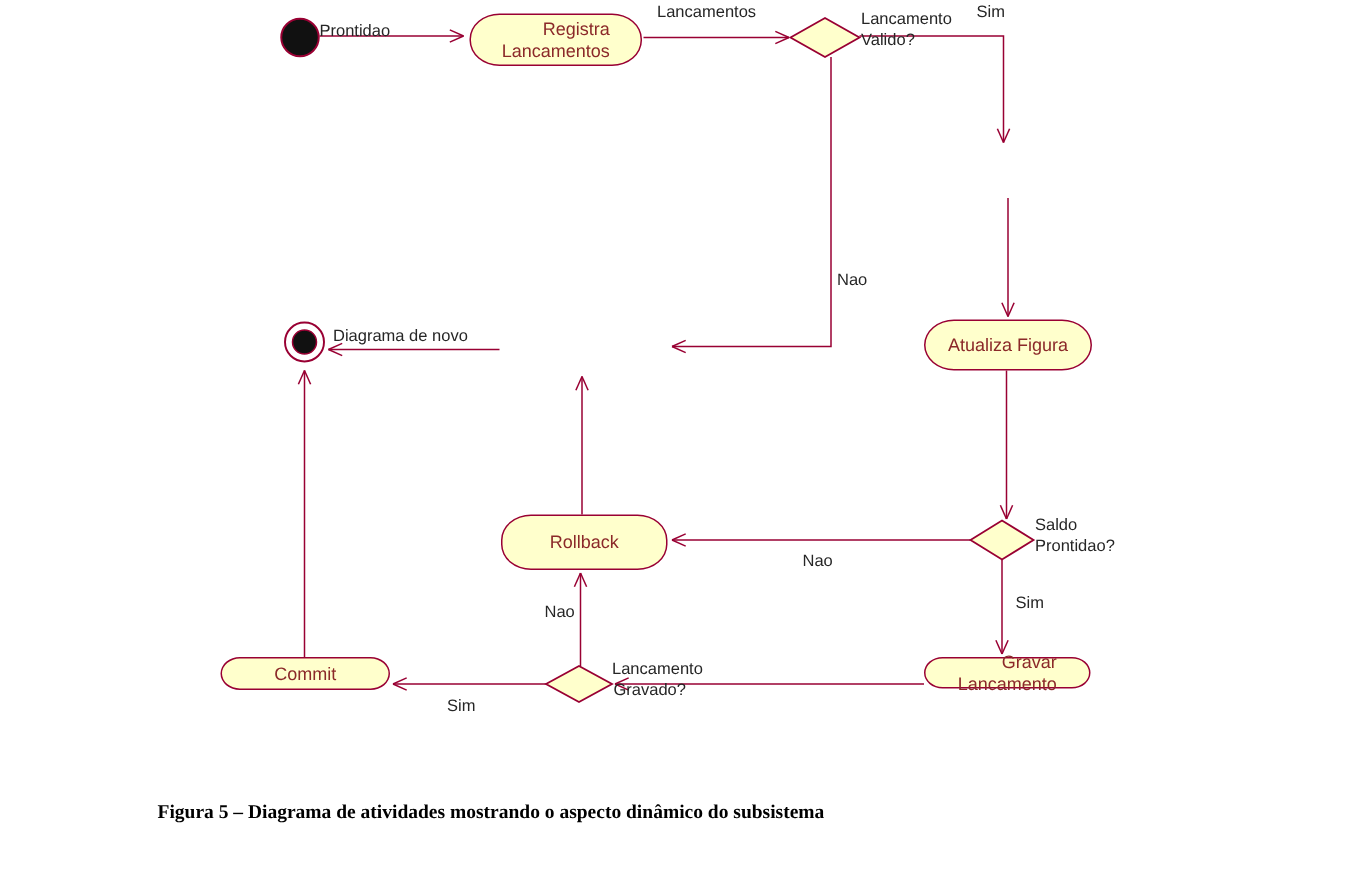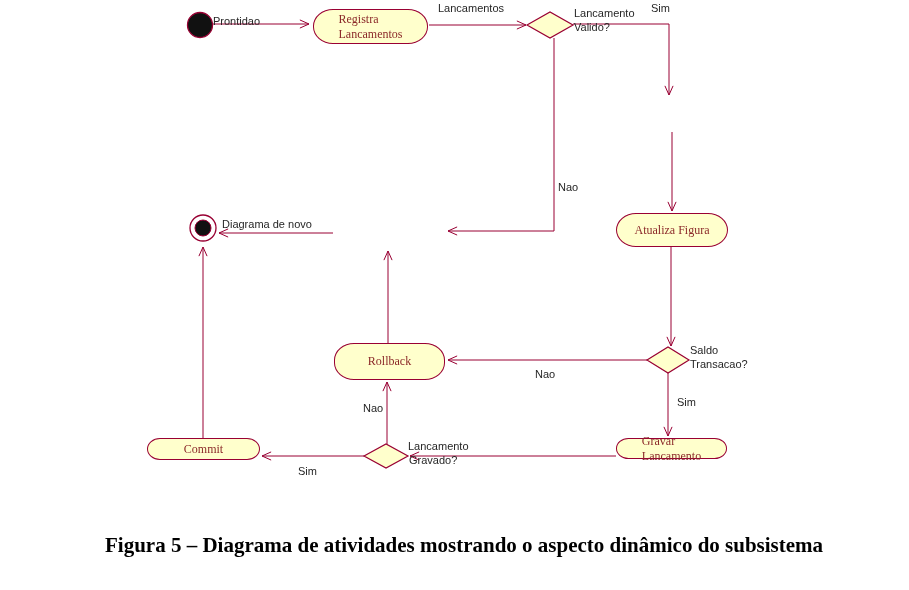--- a/index.html
+++ b/index.html
@@ -9,30 +9,30 @@
   }
   #diagram-svg{position:absolute;left:0;top:0;}
   .activity{
     position:absolute;box-sizing:border-box;
     border:1.4px solid var(--node-border);
     background:var(--node-fill);
     border-radius:20px / 17px;
     color:var(--node-text);
     font-size:12px;line-height:15px;
     display:flex;align-items:center;justify-content:center;
-    text-align:left;white-space:pre-line;font-family:Liberation Serif, serif;
+    text-align:right;white-space:pre-line;
   }
   .lbl{
     position:absolute;font-size:11px;line-height:12px;
     color:var(--label-text);white-space:nowrap;
   }
   .caption{
     position:absolute;left:105px;top:533px;
     font-family:"Liberation Serif",serif;font-weight:bold;
-    font-size:21px;color:#000;white-space:nowrap;
+    font-size:13px;color:#000;white-space:nowrap;
   }
 </style>
 </head>
 <body>
 
 <div id="stage" style="--bg: #FFFFFF; --node-fill: #FFFFCC; --node-border: #990033; --node-text: #8B2929; --label-text: #262626;">
   <svg id="diagram-svg" width="909" height="590">
       <polyline points="213,24 309,24" fill="none" stroke="#990033" stroke-width="1"></polyline>
       <line x1="299.8691105968769" y1="28.0776045305957" x2="309" y2="24" stroke="#990033" stroke-width="1"></line>
       <line x1="299.8691105968769" y1="19.9223954694043" x2="309" y2="24" stroke="#990033" stroke-width="1"></line>
@@ -90,21 +90,21 @@
 Lancamento</div>
     <div class="activity" style="left: 334px; top: 343px; width: 111px; height: 37px;">Rollback</div>
     <div class="activity" style="left: 147px; top: 438px; width: 113px; height: 22px;">Commit</div>
     <div class="lbl" style="left: 213px; top: 15px;">Prontidao</div>
     <div class="lbl" style="left: 438px; top: 2px;">Lancamentos</div>
     <div class="lbl" style="left: 651px; top: 2px;">Sim</div>
     <div class="lbl" style="left: 574px; top: 7px;">Lancamento</div>
     <div class="lbl" style="left: 574px; top: 21px;">Valido?</div>
     <div class="lbl" style="left: 558px; top: 181px;">Nao</div>
     <div class="lbl" style="left: 690px; top: 344px;">Saldo</div>
-    <div class="lbl" style="left: 690px; top: 358px;">Transacao?</div>
+    <div class="lbl" style="left: 690px; top: 358px;">Prontidao?</div>
     <div class="lbl" style="left: 677px; top: 396px;">Sim</div>
     <div class="lbl" style="left: 535px; top: 368px;">Nao</div>
     <div class="lbl" style="left: 408px; top: 440px;">Lancamento</div>
     <div class="lbl" style="left: 409px; top: 454px;">Gravado?</div>
     <div class="lbl" style="left: 363px; top: 402px;">Nao</div>
     <div class="lbl" style="left: 298px; top: 465px;">Sim</div>
     <div class="lbl" style="left: 222px; top: 218px;">Diagrama de novo</div>
   </div>
 
 </body></html>

